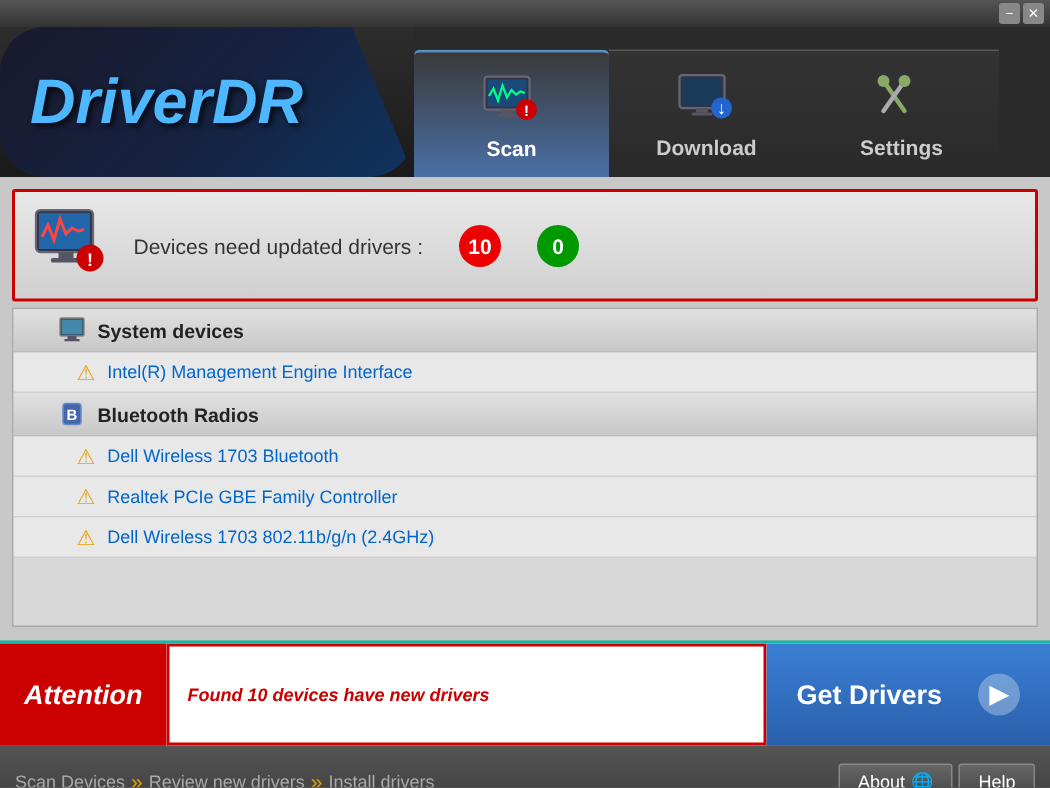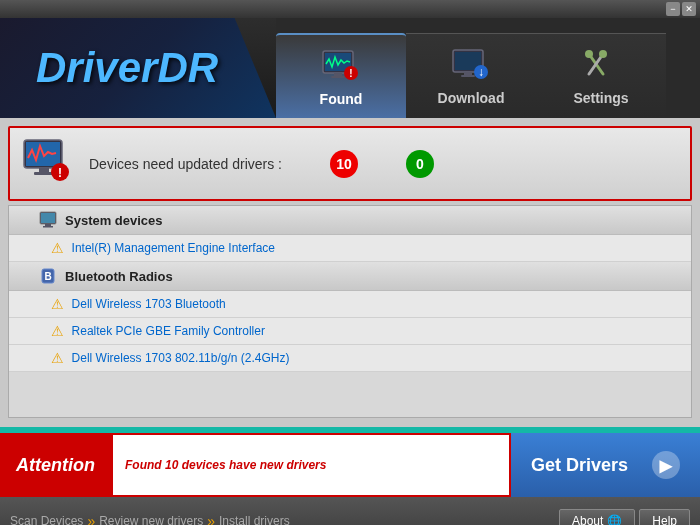--- a/index.html
+++ b/index.html
@@ -44,24 +44,25 @@
       display: flex;
       height: 100px;
       background: linear-gradient(to bottom, #2d2d2d, #1a1a1a);
       align-items: stretch;
     }
 
     .logo-area {
       width: 276px;
       display: flex;
       align-items: center;
-      padding-left: 36px;
+      padding-left: 20px;
       background: linear-gradient(135deg, #1a1a2e 0%, #16213e 50%, #0f3460 100%);
       position: relative;
       clip-path: polygon(0 0, 85% 0, 100% 100%, 0 100%);
+      border-radius: 30px;
     }
 
     .logo-text {
       font-size: 42px;
       font-weight: bold;
       color: #fff;
       font-style: italic;
       text-shadow: 2px 2px 4px rgba(0,0,0,0.8);
     }
     .logo-text span {
@@ -150,21 +151,20 @@
     .badge {
       display: inline-flex;
       align-items: center;
       justify-content: center;
       width: 28px;
       height: 28px;
       border-radius: 50%;
       font-weight: bold;
       font-size: 14px;
       color: #fff;
-      margin-left: 24px;
     }
     .badge-red { background: #e00; }
     .badge-green { background: #090; }
 
     
     .device-list-container {
       background: #d8d8d8;
       height: calc(100% - 80px);
       overflow: hidden;
       position: relative;
@@ -221,21 +221,21 @@
       margin-right: 8px;
       font-size: 14px;
     }
 
     
     .attention-bar {
       height: 70px;
       display: flex;
       align-items: stretch;
       background: #fff;
-      border-top: 6px solid #14b8a6;
+      border-top: 2px solid #14b8a6;
     }
 
     .attention-label {
       background: #cc0000;
       color: #fff;
       font-style: italic;
       font-size: 18px;
       font-weight: bold;
       padding: 0 16px;
       display: flex;
@@ -360,21 +360,21 @@
 
             <polyline points="5,15 8,10 11,18 14,8 17,16 20,11 23,14 26,12 29,13" fill="none" stroke="#00ff88" stroke-width="1.5"></polyline>
 
             <rect x="13" y="24" width="8" height="3" fill="#556"></rect>
             <rect x="10" y="27" width="14" height="2" rx="1" fill="#556"></rect>
 
             <circle cx="30" cy="24" r="7" fill="#cc0000"></circle>
             <text x="30" y="28" text-anchor="middle" fill="white" font-size="10" font-weight="bold">!</text>
           </svg>
         </div>
-        <span>Found</span>
+        <span>Scan</span>
       </div>
 
       <div class="nav-tab">
         <div class="nav-tab-icon">
           <svg width="40" height="36" viewBox="0 0 40 36">
 
             <rect x="2" y="2" width="30" height="22" rx="2" fill="#334" stroke="#667" stroke-width="1.5"></rect>
             <rect x="4" y="4" width="26" height="18" fill="#1a3a5a"></rect>
 
             <rect x="13" y="24" width="8" height="3" fill="#556"></rect>

